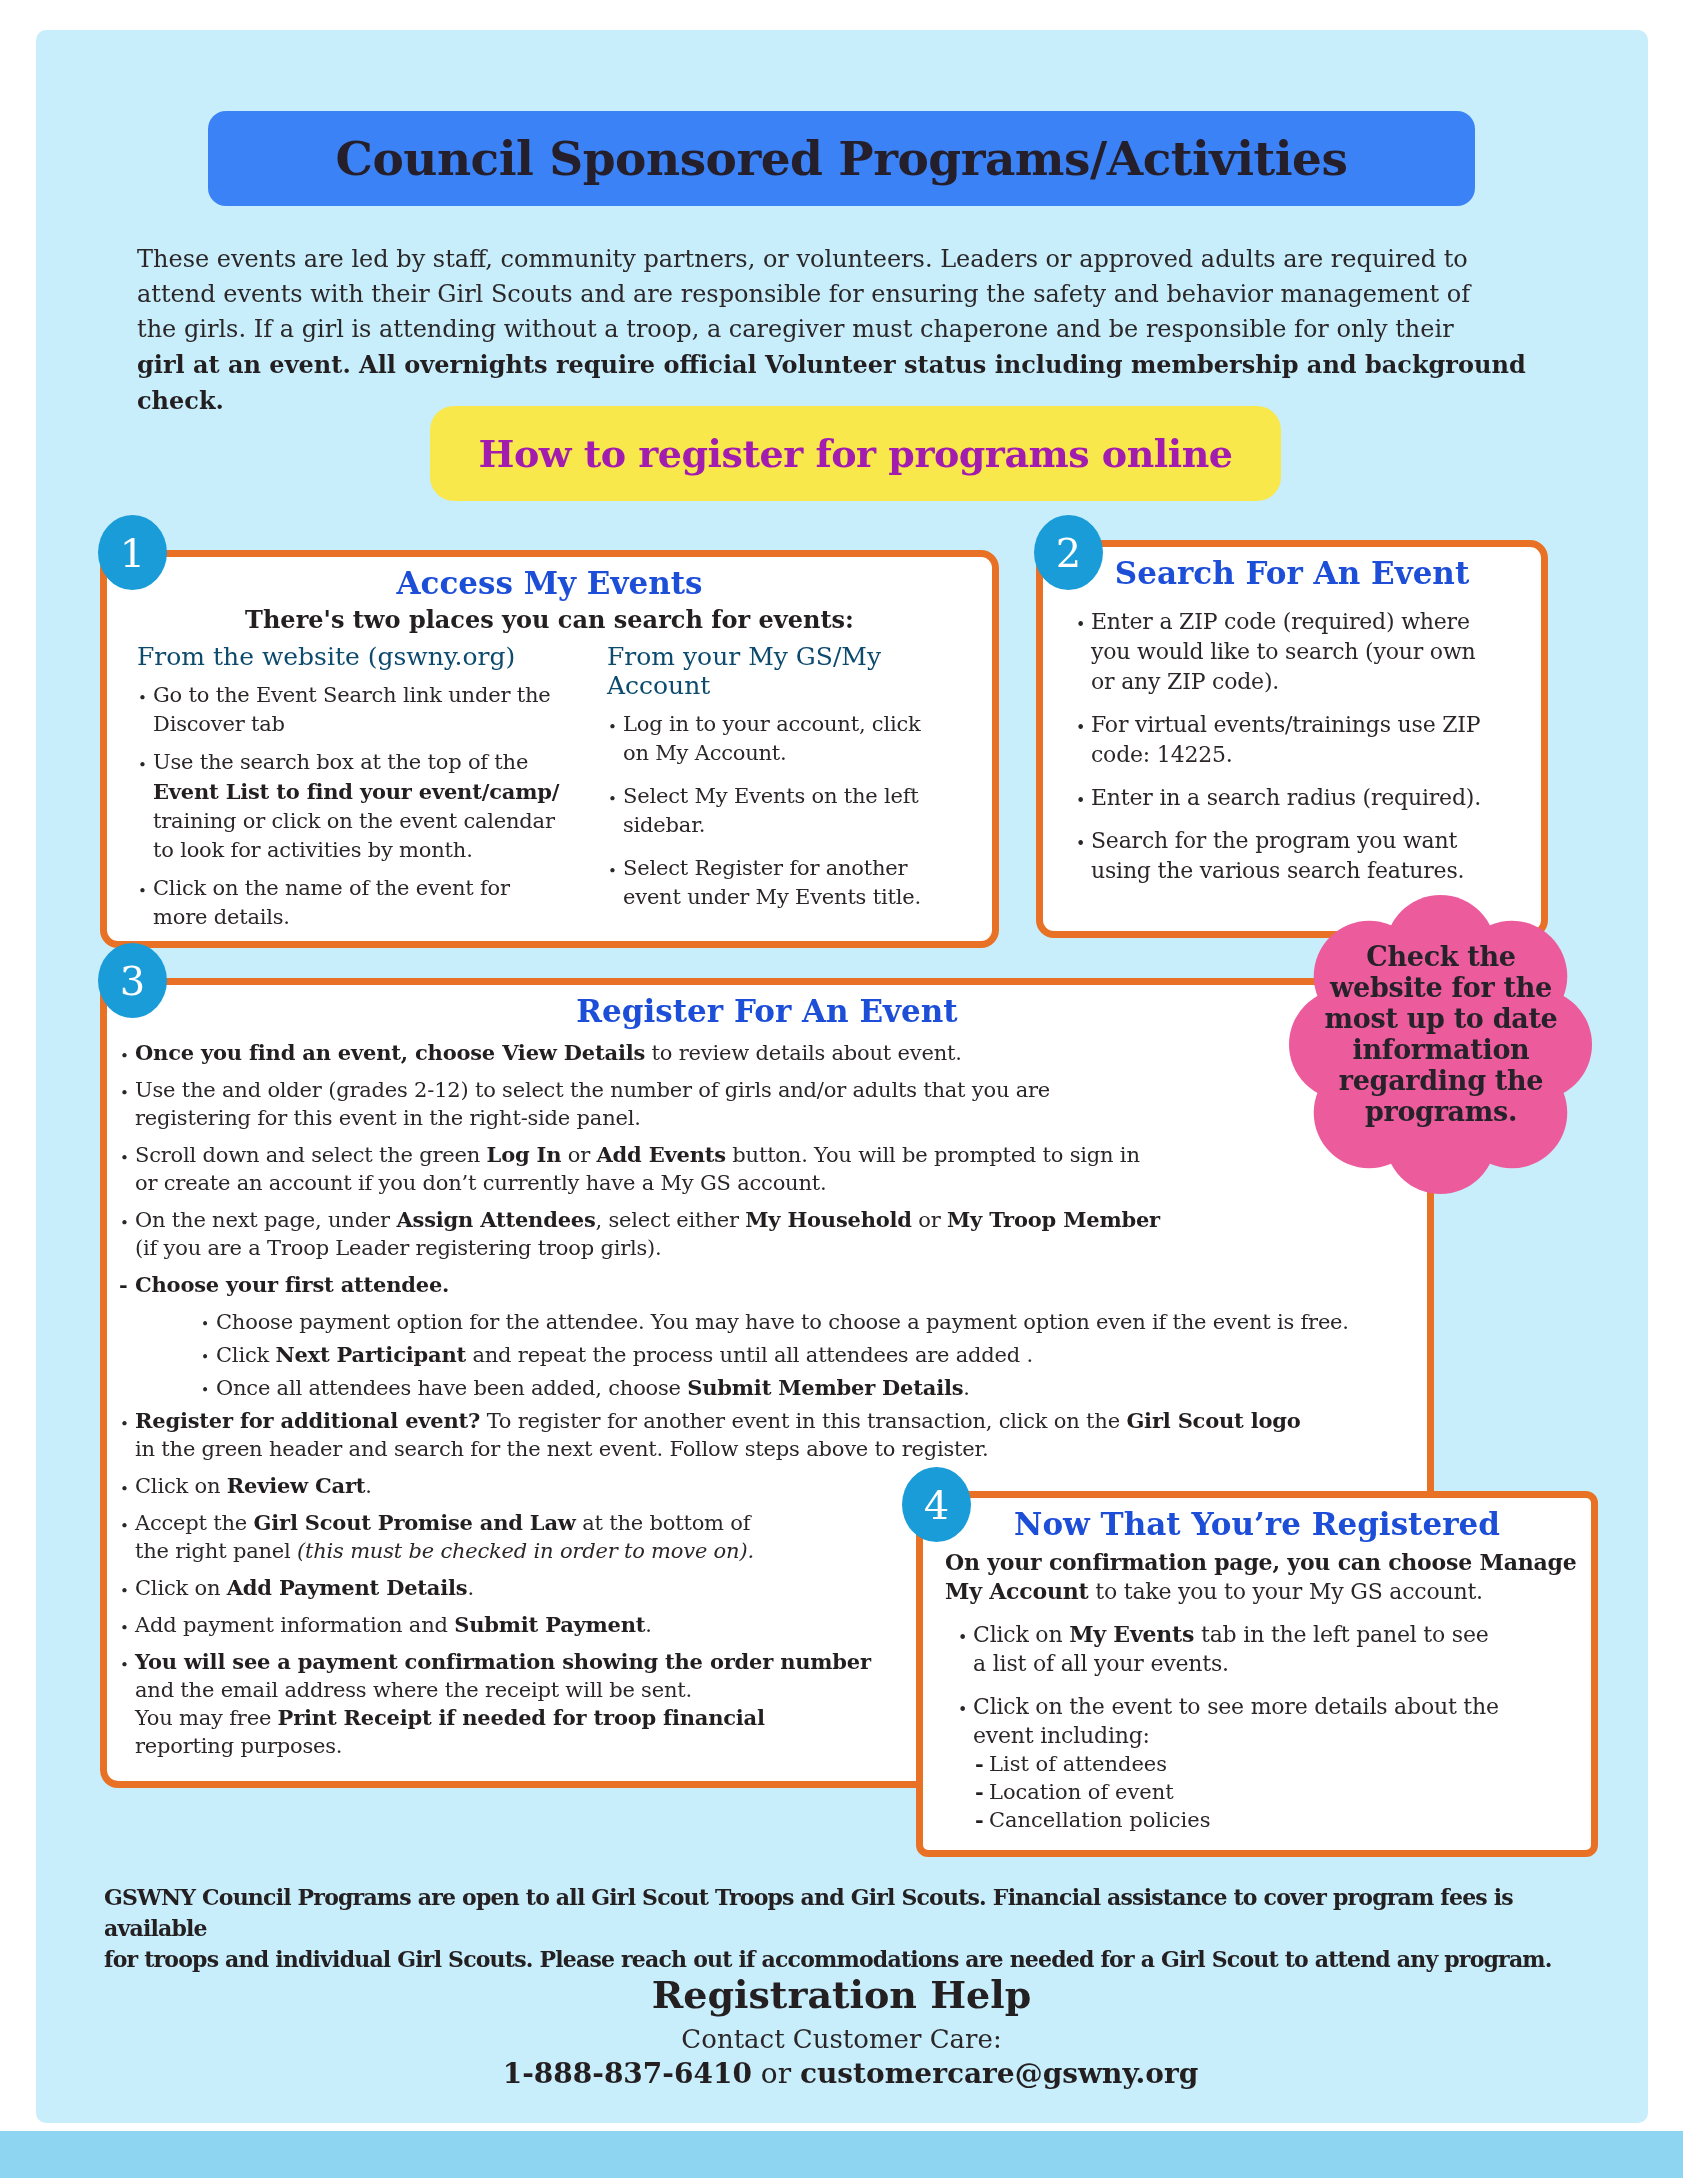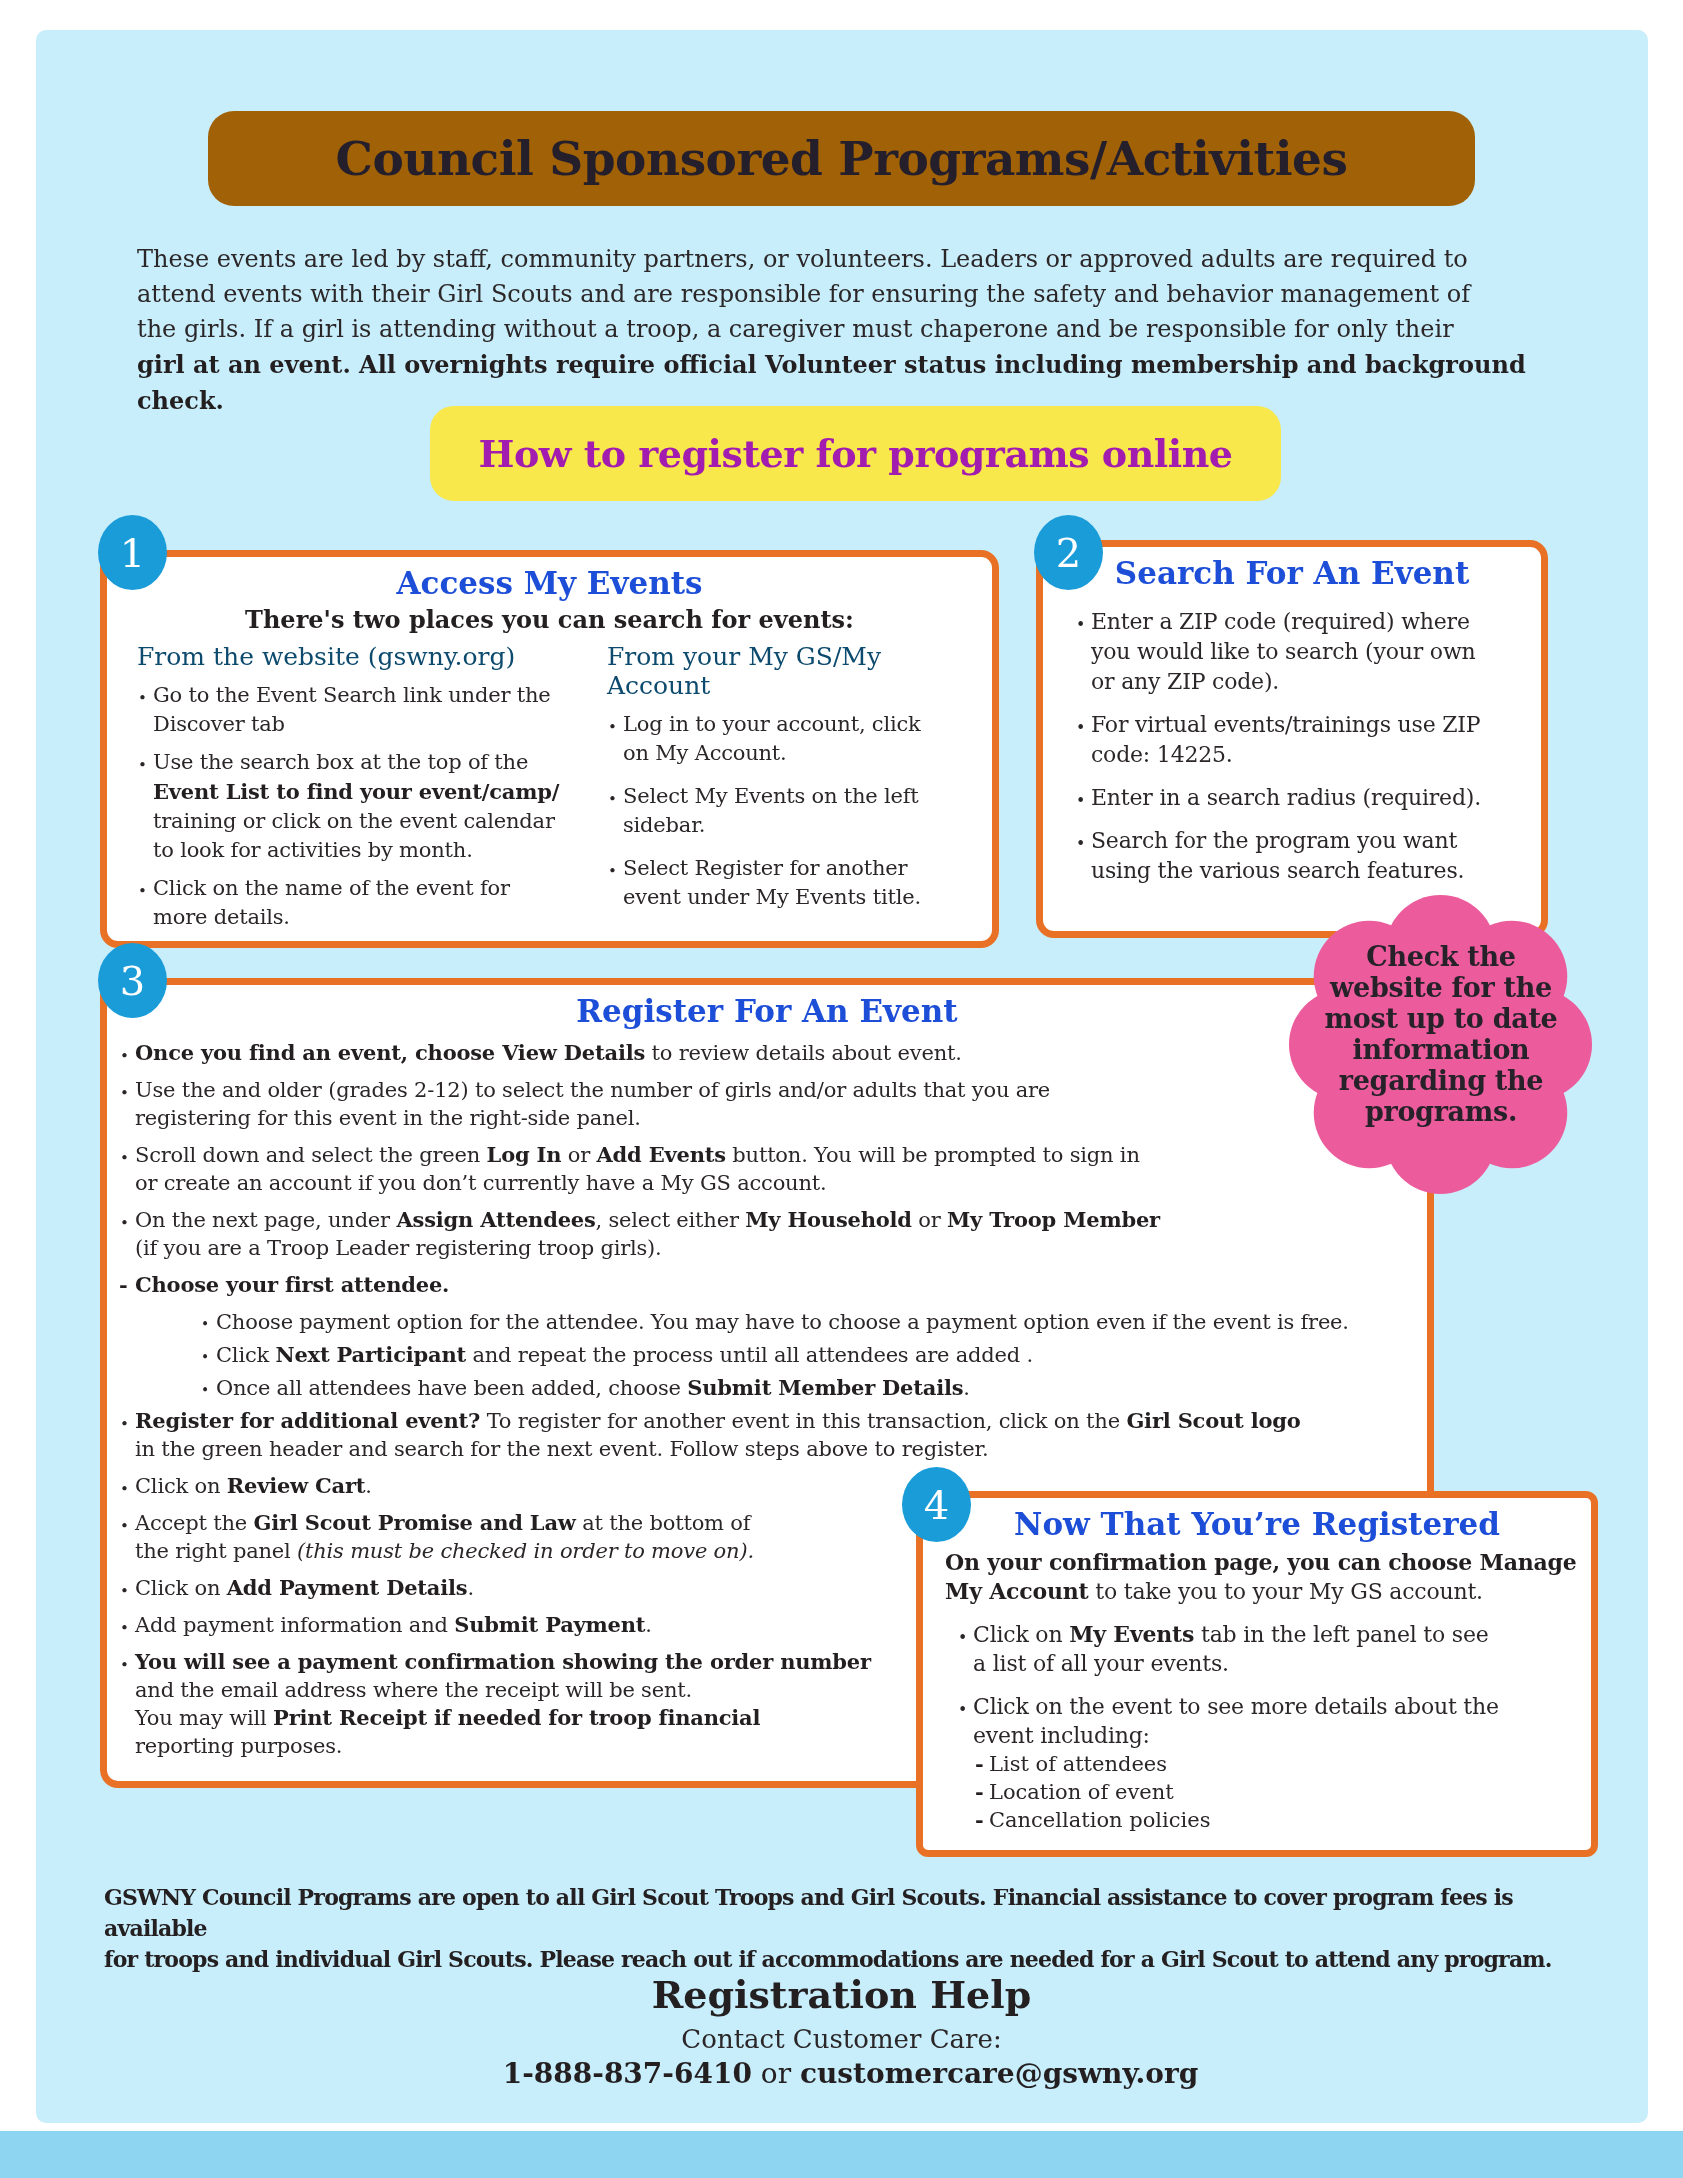--- a/index.html
+++ b/index.html
@@ -2,21 +2,21 @@
 <html><head>
 <meta charset="utf-8">
 <style>
   html,body{margin:0;padding:0;background:#ffffff;}
   #page{position:relative;width:1683px;height:2178px;background:#ffffff;overflow:hidden;
         font-family:"DejaVu Serif", serif;color:#2b2627;}
   .abs{position:absolute;}
   .bg-panel{left:36px;top:30px;width:1612px;height:2093px;background:#c8edfb;border-radius:10px;}
   .bottom-strip{left:0;top:2131px;width:1683px;height:48px;background:#8ed5f1;}
 
-  .title-banner{left:208px;top:111px;width:1267px;height:95px;background:#a16207;border-radius:26px;
+  .title-banner{left:208px;top:111px;width:1267px;height:95px;background:#3b82f6;border-radius:18px;
                 display:flex;align-items:center;justify-content:center;}
   .title-banner .t{font-size:47px;font-weight:bold;color:#241f2b;letter-spacing:-0.5px;}
 
   .intro{left:137px;top:242px;width:1436px;font-size:24px;line-height:35px;color:#2b2728;}
 
   .howto-banner{left:430px;top:406px;width:851px;height:95px;background:#f8e84c;border-radius:24px;
                 display:flex;align-items:center;justify-content:center;}
   .howto-banner .t{font-size:38px;font-weight:bold;color:#a21caf;letter-spacing:-0.5px;}
 
   .box{position:absolute;background:#ffffff;border:7px solid #e97125;border-radius:18px;box-sizing:border-box;}
@@ -131,21 +131,21 @@
       <div class="item bullet"><span>On the next page, under </span><span class="b">Assign Attendees</span><span>, select either </span><span class="b">My Household</span><span> or </span><span class="b">My Troop Member</span><br><span>(if you are a Troop Leader registering troop girls).</span></div>
       <div class="item dash"><span class="b">Choose your first attendee.</span></div>
       <div class="item bullet sub"><span>Choose payment option for the attendee. You may have to choose a payment option even if the event is free.</span></div>
       <div class="item bullet sub"><span>Click </span><span class="b">Next Participant</span><span> and repeat the process until all attendees are added .</span></div>
       <div class="item bullet sub"><span>Once all attendees have been added, choose </span><span class="b">Submit Member Details</span><span>.</span></div>
       <div class="item bullet"><span class="b">Register for additional event?</span><span> To register for another event in this transaction, click on the </span><span class="b">Girl Scout logo</span><br><span>in the green header and search for the next event. Follow steps above to register.</span></div>
       <div class="item bullet"><span>Click on </span><span class="b">Review Cart</span><span>.</span></div>
       <div class="item bullet"><span>Accept the </span><span class="b">Girl Scout Promise and Law</span><span> at the bottom of</span><br><span>the right panel </span><span class="i">(this must be checked in order to move on).</span></div>
       <div class="item bullet"><span>Click on </span><span class="b">Add Payment Details</span><span>.</span></div>
       <div class="item bullet"><span>Add payment information and </span><span class="b">Submit Payment</span><span>.</span></div>
-      <div class="item bullet"><span class="b">You will see a payment confirmation showing the order number</span><br><span>and the email address where the receipt will be sent.</span><br><span>You may will </span><span class="b">Print Receipt if needed for troop financial</span><br><span>reporting purposes.</span></div>
+      <div class="item bullet"><span class="b">You will see a payment confirmation showing the order number</span><br><span>and the email address where the receipt will be sent.</span><br><span>You may free </span><span class="b">Print Receipt if needed for troop financial</span><br><span>reporting purposes.</span></div>
     </div>
   </div>
 
   <div class="abs flower">
     <svg width="307" height="315" viewBox="0 0 310 318">
       <g fill="#ec5c9c">
         <circle cx="155" cy="64" r="56"></circle>
         <circle cx="227" cy="90" r="56"></circle>
         <circle cx="252" cy="159" r="56"></circle>
         <circle cx="227" cy="228" r="56"></circle>

